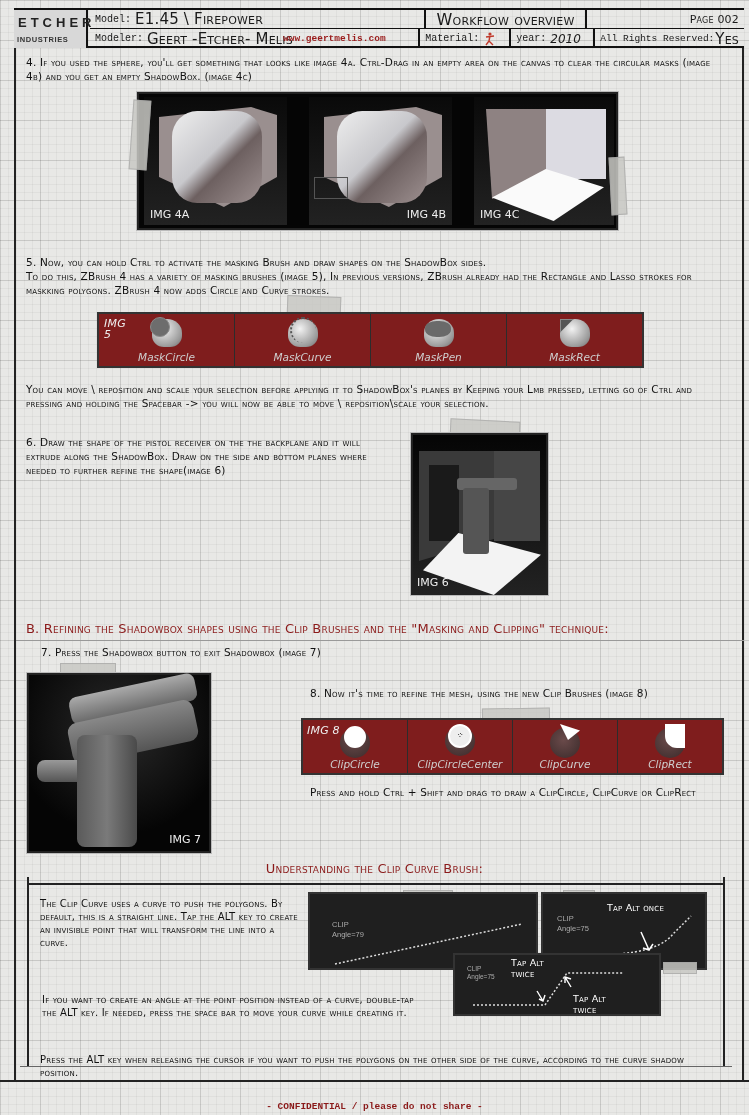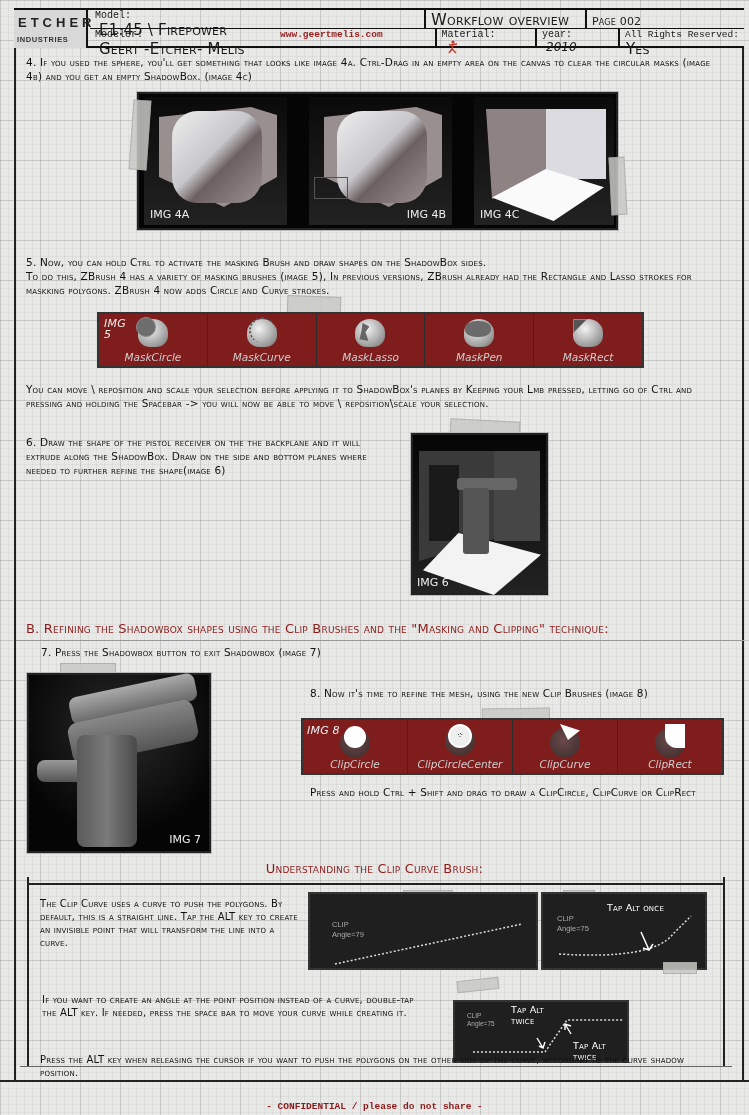--- a/index.html
+++ b/index.html
@@ -20,21 +20,21 @@
   .mono { font-family: "Liberation Mono", monospace; }
 
   
   .header { position: absolute; left: 14px; top: 8px; width: 730px; height: 40px; border-top: 2px solid #111; border-bottom: 2px solid #111; }
   .hdr-logo { position: absolute; left: 0; top: 0; width: 74px; height: 38px; border-right: 2px solid #111; background: #d8d8d8; }
   .hdr-logo .l1 { position: absolute; top: 5px; left: 4px; font-family: "Liberation Sans", sans-serif; font-weight: bold; letter-spacing: 4px; font-size: 13px; color: #222; }
   .hdr-logo .l2 { position: absolute; top: 25px; left: 3px; font-family: "Liberation Sans", sans-serif; font-weight: bold; font-size: 7.5px; letter-spacing: 0.6px; color: #333; }
   .hdr-row { position: absolute; left: 76px; right: 0; height: 19px; display: flex; align-items: center; }
   .hdr-row.r1 { top: 0; border-bottom: 1px solid #111; }
   .hdr-row.r2 { top: 19px; gap: 8px; }
-  .cell { height: 100%; display: flex; align-items: flex-start; padding: 0 5px; font-size: 10px; white-space: nowrap; flex-direction: column; }
+  .cell { height: 100%; display: flex; align-items: center; padding: 0 5px; font-size: 10px; white-space: nowrap; }
   .cell .lbl { font-family: "Liberation Mono", monospace; font-size: 10px; }
   .cell .val { font-size: 15px; margin-left: 4px; }
   .bl { border-left: 2px solid #111; }
   .red { color: #9a1c1c; }
 
   
   .frame { position: absolute; left: 14px; top: 48px; width: 730px; height: 1032px; border-left: 2px solid #222; border-right: 2px solid #222; }
   .txt { position: absolute; font-size: 10.5px; line-height: 14px; color: #111; }
   .redhead { color: #8b1a1a; font-size: 13px; }
 
@@ -142,26 +142,20 @@
     <div class="ball">
         <div style="position:absolute; left:-2px; top:-2px; width:20px; height:20px; border-radius:50%; background:#6d6d6d; border:1px solid #8a8a8a;"></div>
       </div>
     <span class="name">MaskCircle</span>
   </div>
   <div class="brush">
     <div class="ball">
         <div style="position:absolute; left:2px; top:-2px; width:26px; height:26px; border-radius:50%; border-top:2px dotted #555; border-left:2px dotted #555;"></div>
       </div>
     <span class="name">MaskCurve</span>
-  </div>
-  <div class="brush">
-    <div class="ball">
-        <div style="position:absolute; left:4px; top:4px; width:10px; height:18px; background:#666; clip-path:polygon(30% 0,100% 20%,60% 50%,90% 100%,0 90%,20% 45%);"></div>
-      </div>
-    <span class="name">MaskLasso</span>
   </div>
   <div class="brush">
     <div class="ball">
         <div style="position:absolute; left:1px; top:2px; width:26px; height:16px; border-radius:45%; background:#6a6a6a;"></div>
       </div>
     <span class="name">MaskPen</span>
   </div>
   <div class="brush">
     <div class="ball">
         <div style="position:absolute; left:0; top:0; width:14px; height:14px; background:#555; border:1px solid #8a8a8a; clip-path:polygon(0 0,100% 0,0 100%);"></div>
@@ -259,21 +253,21 @@
   <svg width="166" height="78" style="position:absolute; left:0; top:0;">
     <path d="M16 60 Q 110 66 130 40 L148 22" stroke="#ddd" stroke-width="1.5" fill="none" stroke-dasharray="2,2"></path>
     <path d="M98 38 L106 56 M100 54 L106 56 L110 50" stroke="#fff" stroke-width="1.5" fill="none"></path>
   </svg>
 </div>
 <div class="tape" style="left:663px; top:962px; width:34px; height:12px;"></div>
 
 <div class="txt hand" style="left:42px; top:993px; width:380px; font-size:10px; line-height:13px;">If you want to create an angle at the point position instead of a curve, double-tap the ALT key. If needed, press the space bar to move your curve while creating it.</div>
 
 <div class="tape" style="left:457px; top:979px; width:42px; height:12px; transform:rotate(-6deg);"></div>
-<div class="clipbox" style="left:453px; top:1000px; width:176px; height:63px;">
+<div class="clipbox" style="left:453px; top:953px; width:208px; height:63px;">
   <div class="info" style="left:12px; top:10px; font-size:6.5px; line-height:8px;">
     <div>CLIP</div>
     <div>Angle=75</div>
   </div>
   <span class="note hand" style="left:56px; top:2px; width:50px;">Tap Alt twice</span>
   <span class="note hand" style="left:118px; top:38px; width:50px;">Tap Alt twice</span>
   <svg width="176" height="63" style="position:absolute; left:0; top:0;">
     <path d="M18 50 L90 50 L112 18 L168 18" stroke="#ddd" stroke-width="1.5" fill="none" stroke-dasharray="2,2"></path>
     <path d="M82 36 L88 46 M84 44 L88 46 L90 40" stroke="#fff" stroke-width="1.4" fill="none"></path>
     <path d="M116 32 L110 22 M110 28 L110 22 L116 24" stroke="#fff" stroke-width="1.4" fill="none"></path>

